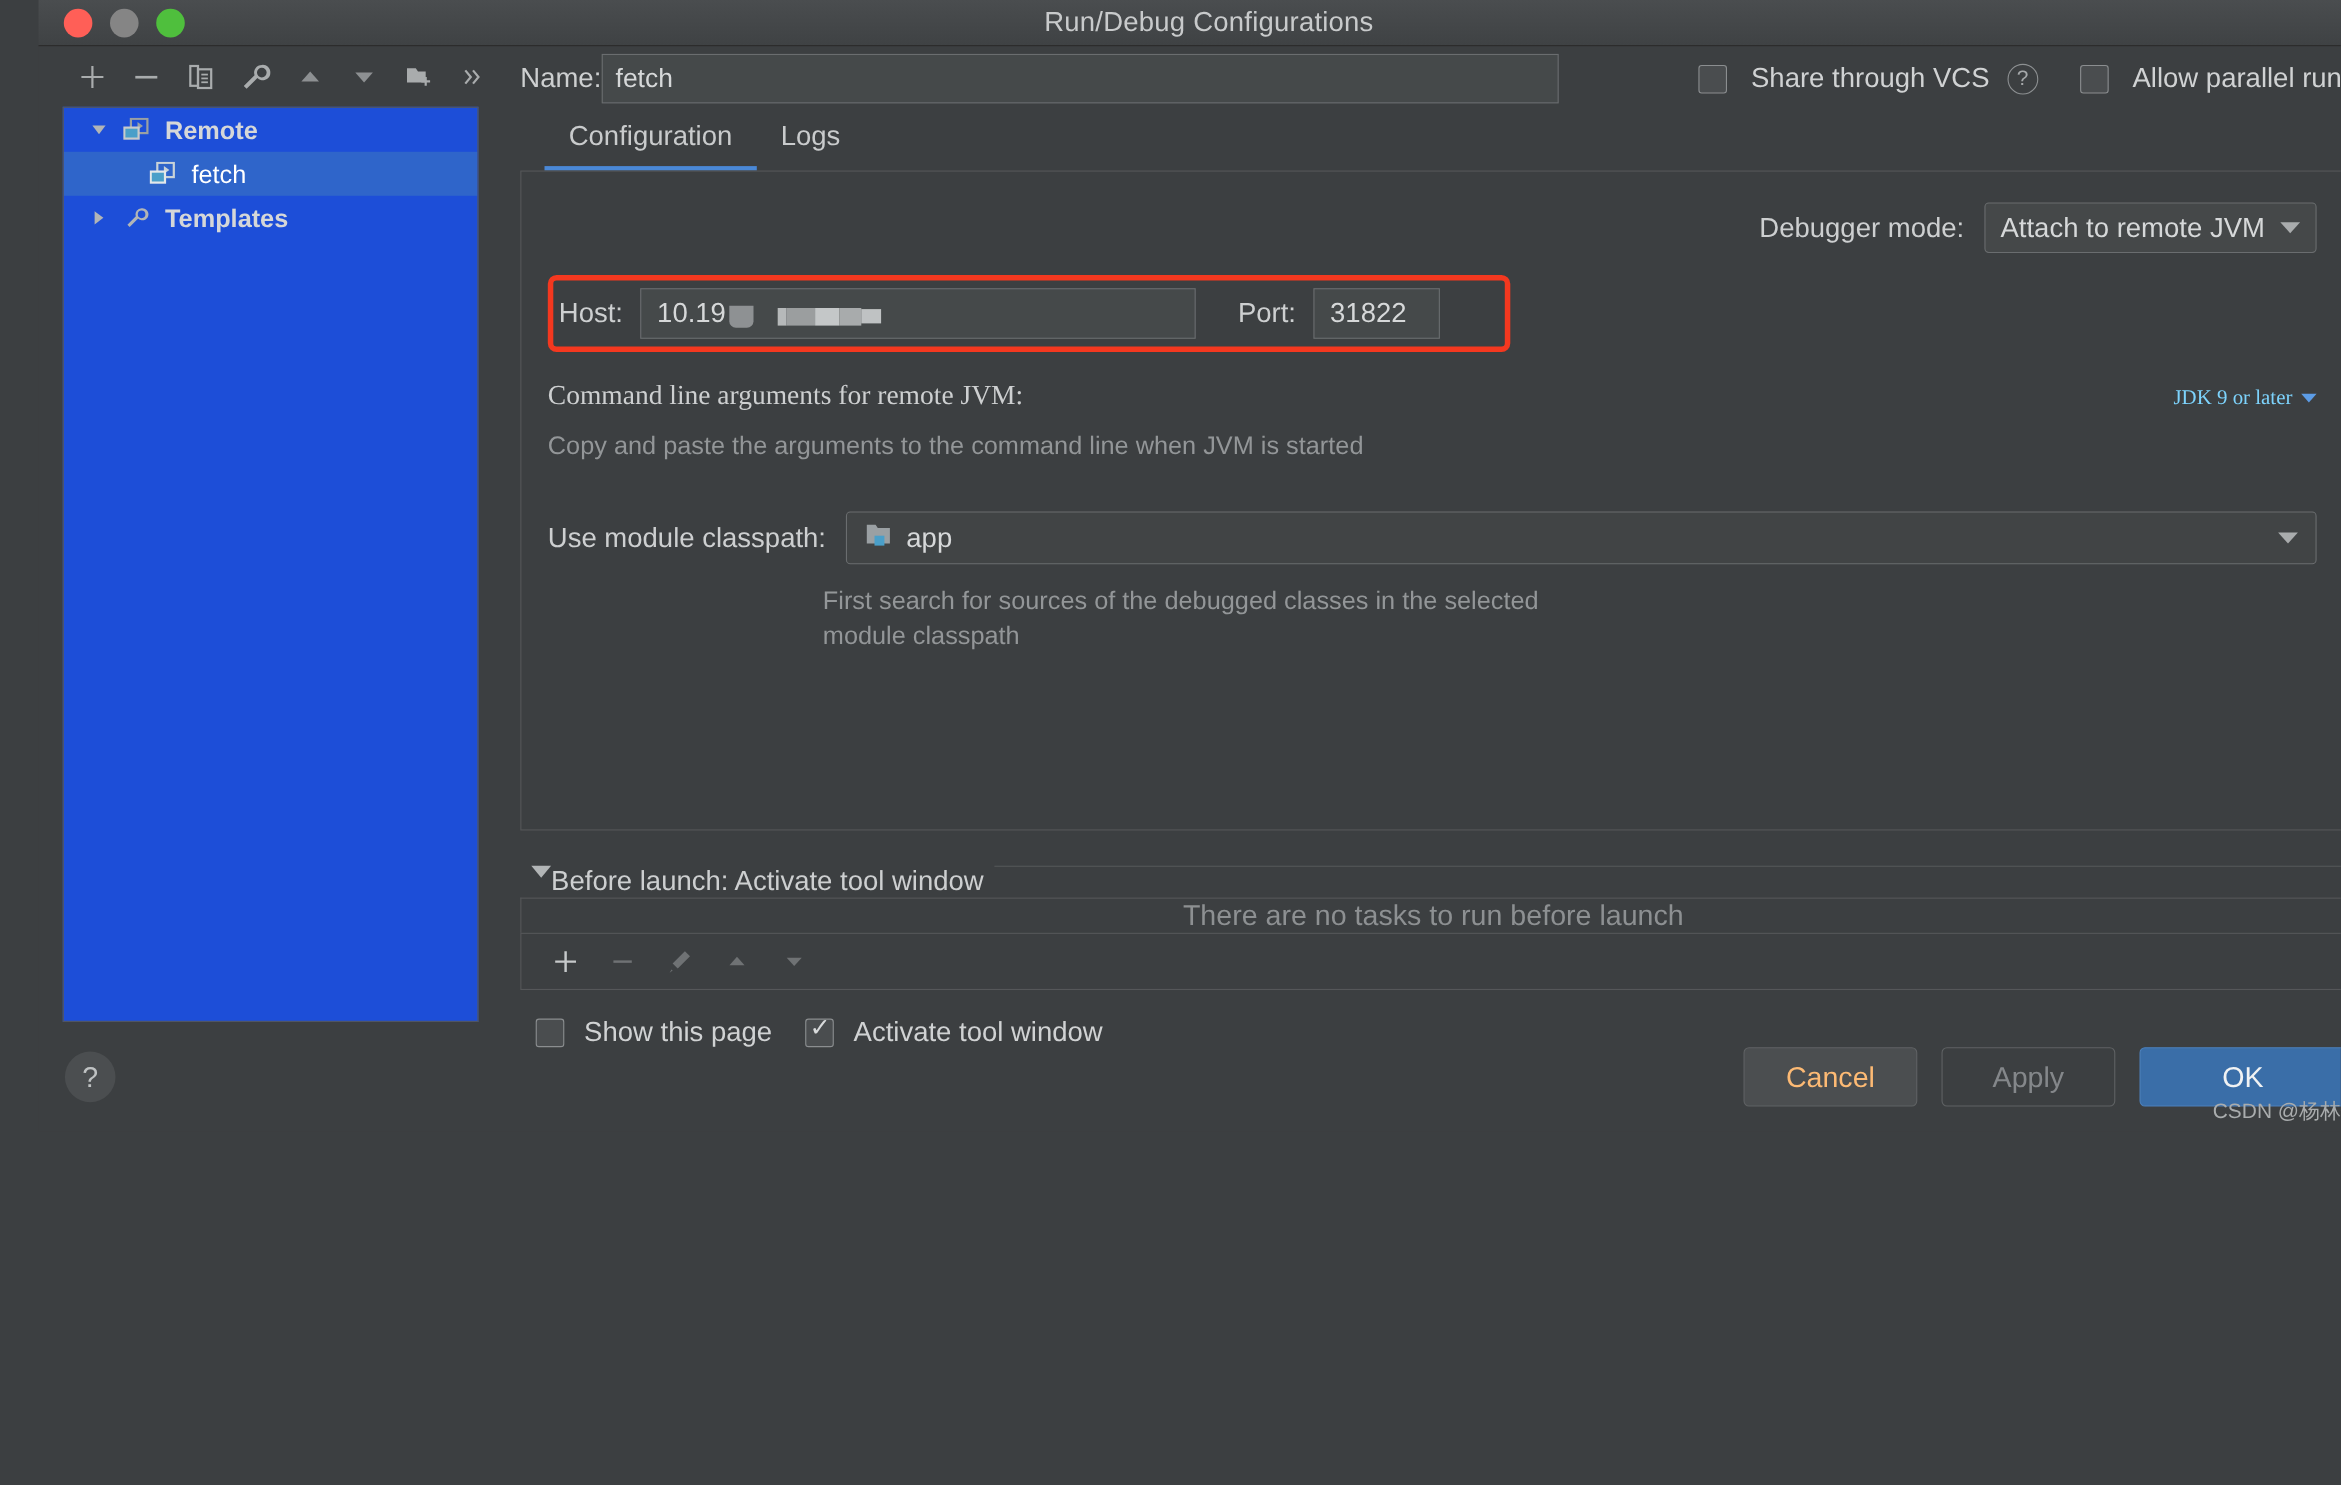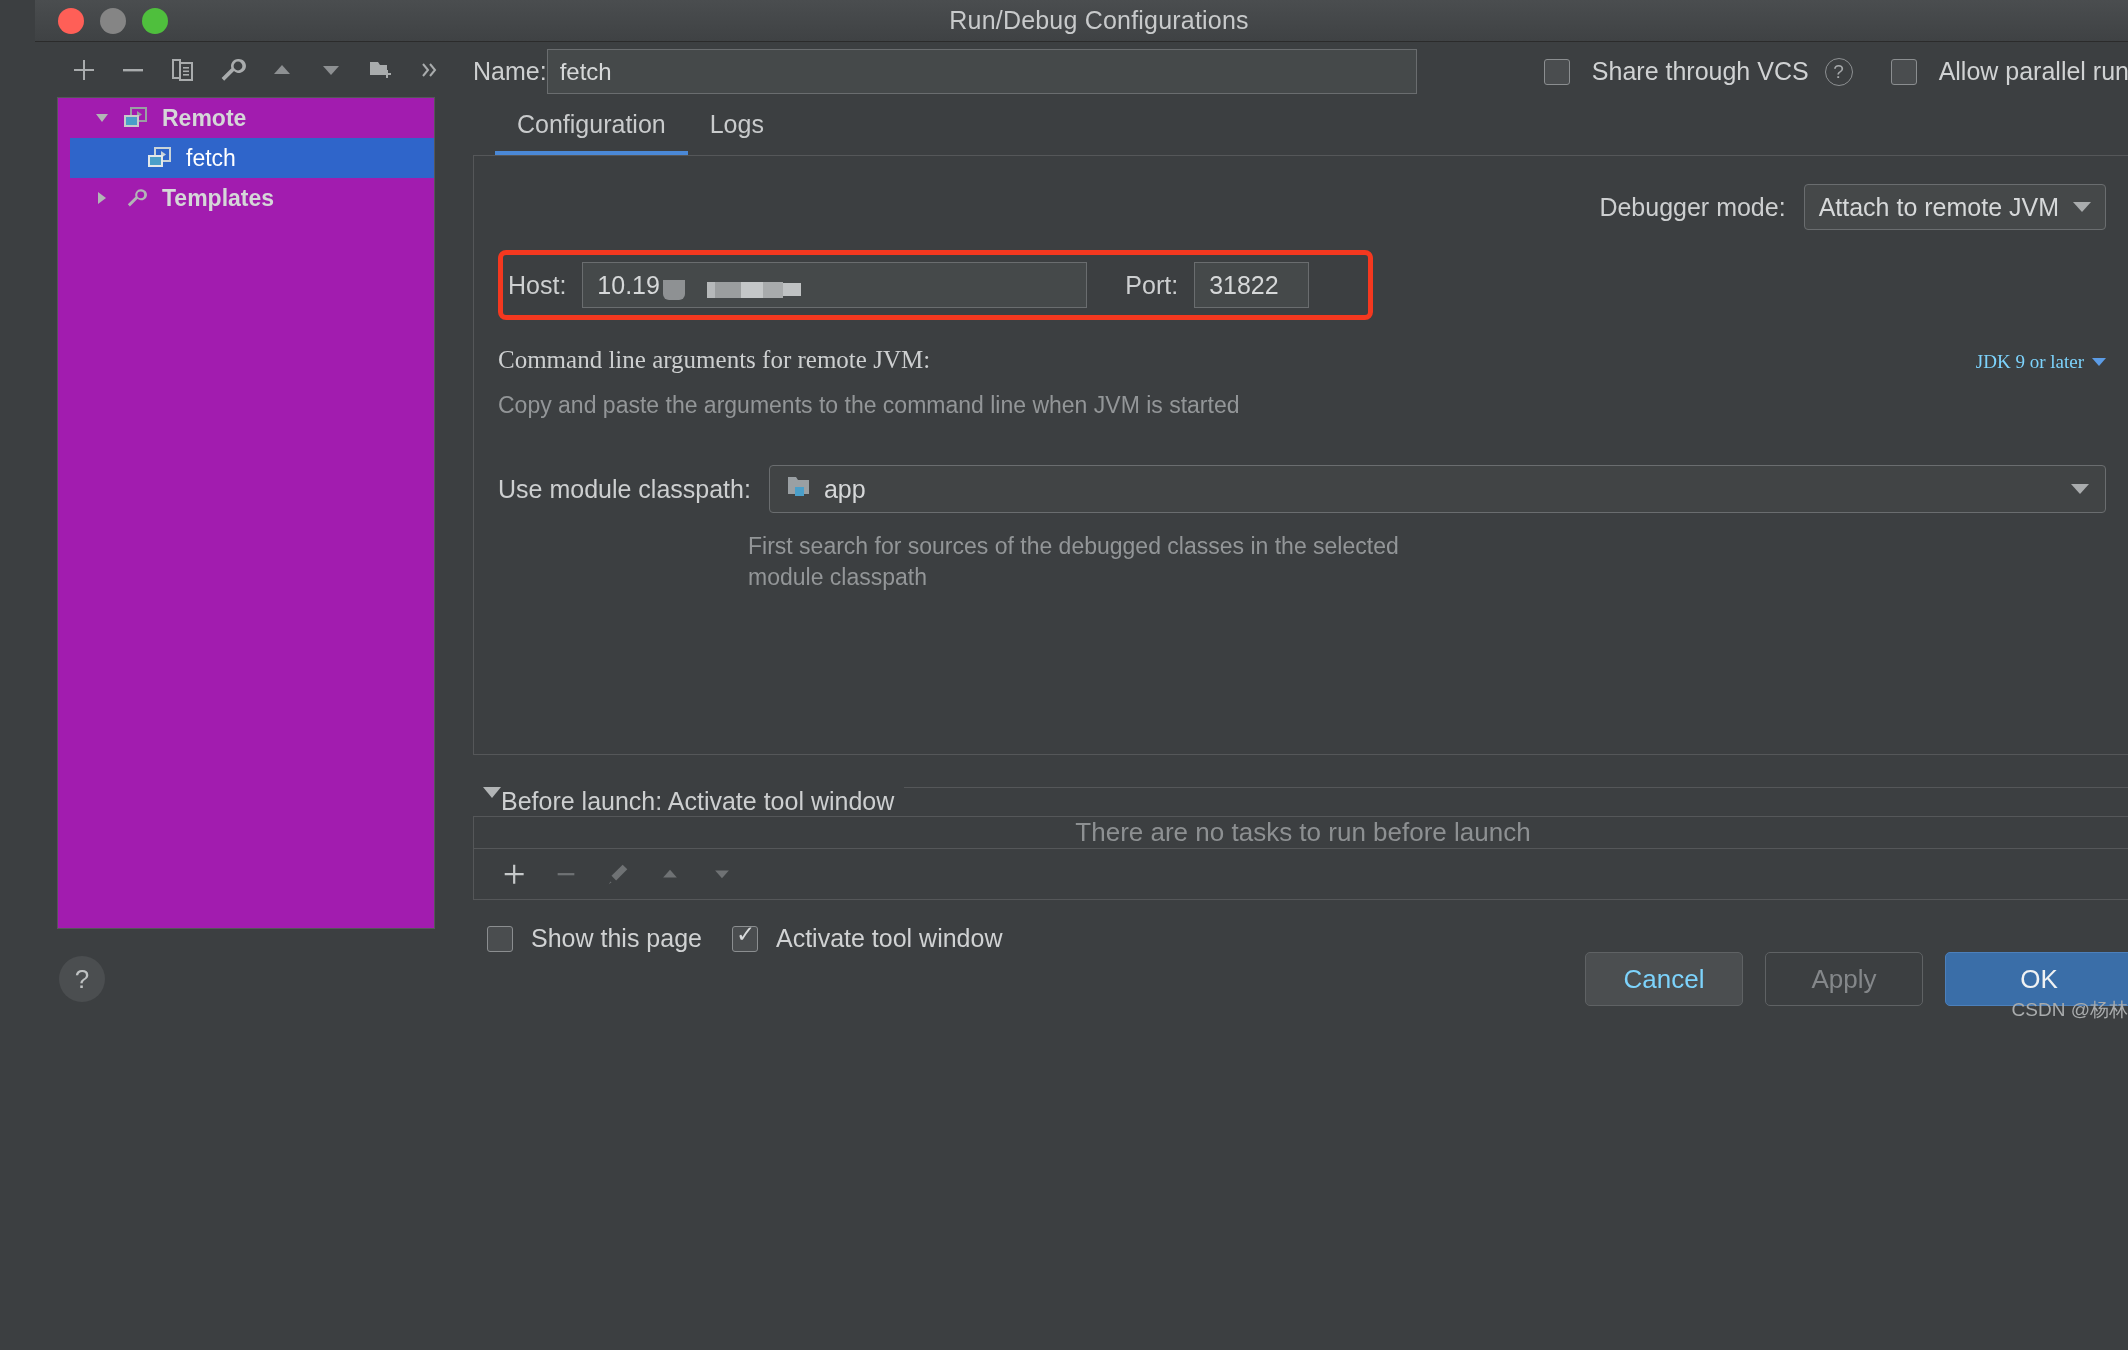--- a/index.html
+++ b/index.html
@@ -50,23 +50,22 @@
   }
   .tb-btn {
     width: 50px; height: 44px;
     display: flex; align-items: center; justify-content: center;
   }
   .tb-btn svg { display:block; }
   .tree-box {
     margin: 0 20px 0 22px;
     flex: 1;
     border: 1px solid #555759;
-    background: #a21caf;
+    background: #1d4ed8;
     overflow: hidden;
-    padding-left: 12px;
   }
   .tree-row {
     height: 40px;
     display: flex; align-items: center;
     padding-left: 22px;
     color: #d5d7d8; font-size: 23px; font-weight: bold;
     gap: 12px;
   }
   .tree-row.child { padding-left: 78px; font-weight: normal; }
   .tree-row.selected { background: #2f65ca; color: #ffffff; }
@@ -257,21 +256,21 @@
     background: #4b4e50;
     display: flex; align-items: center; justify-content: center;
     color: #bfc2c3; font-size: 26px;
   }
   .footer-buttons { margin-left: auto; display: flex; align-items: center; gap: 22px; }
   .btn {
     height: 54px; min-width: 158px; border-radius: 5px;
     display: flex; align-items: center; justify-content: center;
     font-size: 26px;
   }
-  .btn.cancel { background: #4b4e50; border: 1px solid #5f6264; color: #7dd3fc; text-align: center; }
+  .btn.cancel { background: #4b4e50; border: 1px solid #5f6264; color: #fdba74; text-align: center; }
   .btn.apply  { background: #3c3f41; border: 1px solid #5f6264; color: #84878a; }
   .btn.ok     { background: #3a6ea8; border: 1px solid #4c80bb; color: #f0f2f3; min-width: 188px; }
   .watermark {
     position: absolute; right: 16px; bottom: 6px;
     color: #a9acad; font-size: 19px;
   }
 </style>
 </head>
 <body>
 

